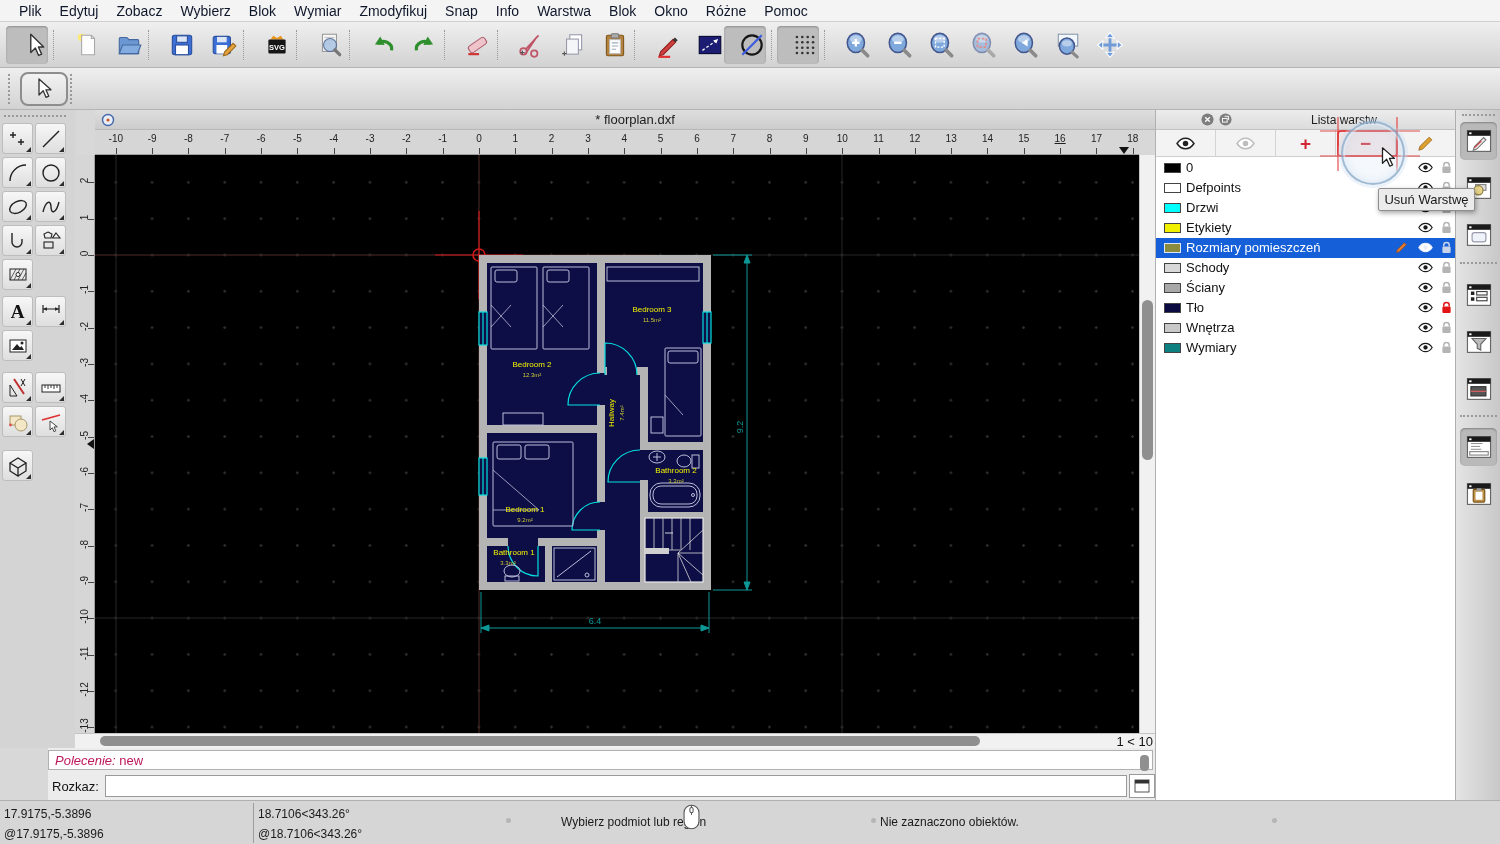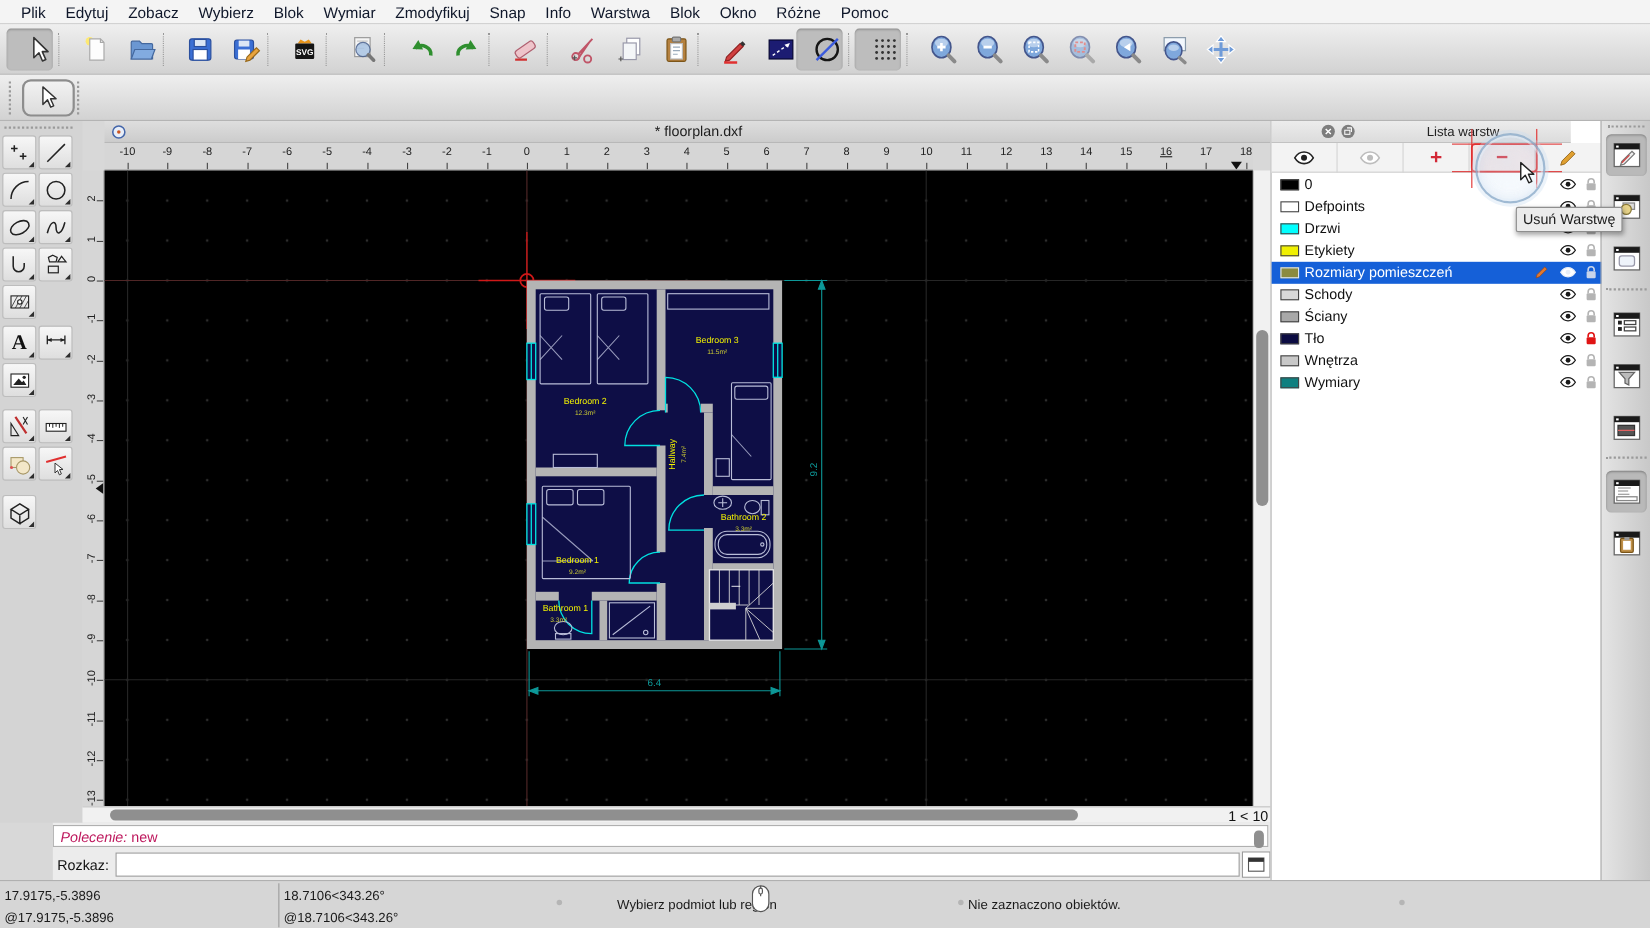--- a/index.html
+++ b/index.html
@@ -67,21 +67,21 @@
   .cmd-btn{width:26px;height:24px;margin-left:2px;border:1px solid #9a9a9a;background:#fff;display:flex;align-items:center;justify-content:center;flex:none;}
 
   
   .statusbar{position:absolute;left:0;top:800px;width:1500px;height:44px;background:#d6d6d6;border-top:1px solid #b0b0b0;font-size:12px;color:#1a1a1a;}
   .statusbar .pos{position:absolute;white-space:nowrap;}
   .statusbar .vsep{position:absolute;left:253px;top:2px;width:1px;height:40px;background:#9c9c9c;}
   .statusbar .dot{position:absolute;width:5px;height:5px;border-radius:50%;background:#b5b5b5;top:17px;}
 
   
   .layer-panel{position:absolute;left:1155px;top:110px;width:300px;height:690px;background:#fff;border-left:1px solid #b0b0b0;}
-  .lp-header{position:absolute;left:0;top:0;width:272px;height:20px;background:linear-gradient(#ececec,#dcdcdc);border-bottom:1px solid #c2c2c2;display:flex;align-items:center;padding-left:40px;}
+  .lp-header{position:absolute;left:0;top:0;width:300px;height:20px;background:linear-gradient(#ececec,#dcdcdc);border-bottom:1px solid #c2c2c2;display:flex;align-items:center;padding-left:40px;}
   .lp-header .ttl{flex:1;text-align:center;font-size:12px;color:#222;}
   .lp-header svg{width:13px;height:13px;margin-left:5px;flex:none;}
   .lp-btnrow{position:absolute;left:0;top:20px;width:300px;height:27px;background:#f3f3f3;border-bottom:1px solid #cfcfcf;display:flex;}
   .lp-btn{width:60px;height:27px;border-right:1px solid #d4d4d4;display:flex;align-items:center;justify-content:center;font-size:19px;font-weight:bold;}
   .lp-btn svg{width:19px;height:13px;}
   .lp-btn.pencil svg{width:17px;height:17px;}
   .lp-rows{position:absolute;left:0;top:48px;width:300px;}
   .lp-row{position:relative;height:20px;display:flex;align-items:center;font-size:13px;color:#111;}
   .lp-row.sel{background:#1560d8;color:#fff;}
   .lp-row .swatch{position:absolute;left:8px;top:5px;width:17px;height:10px;border:1px solid #444;}

